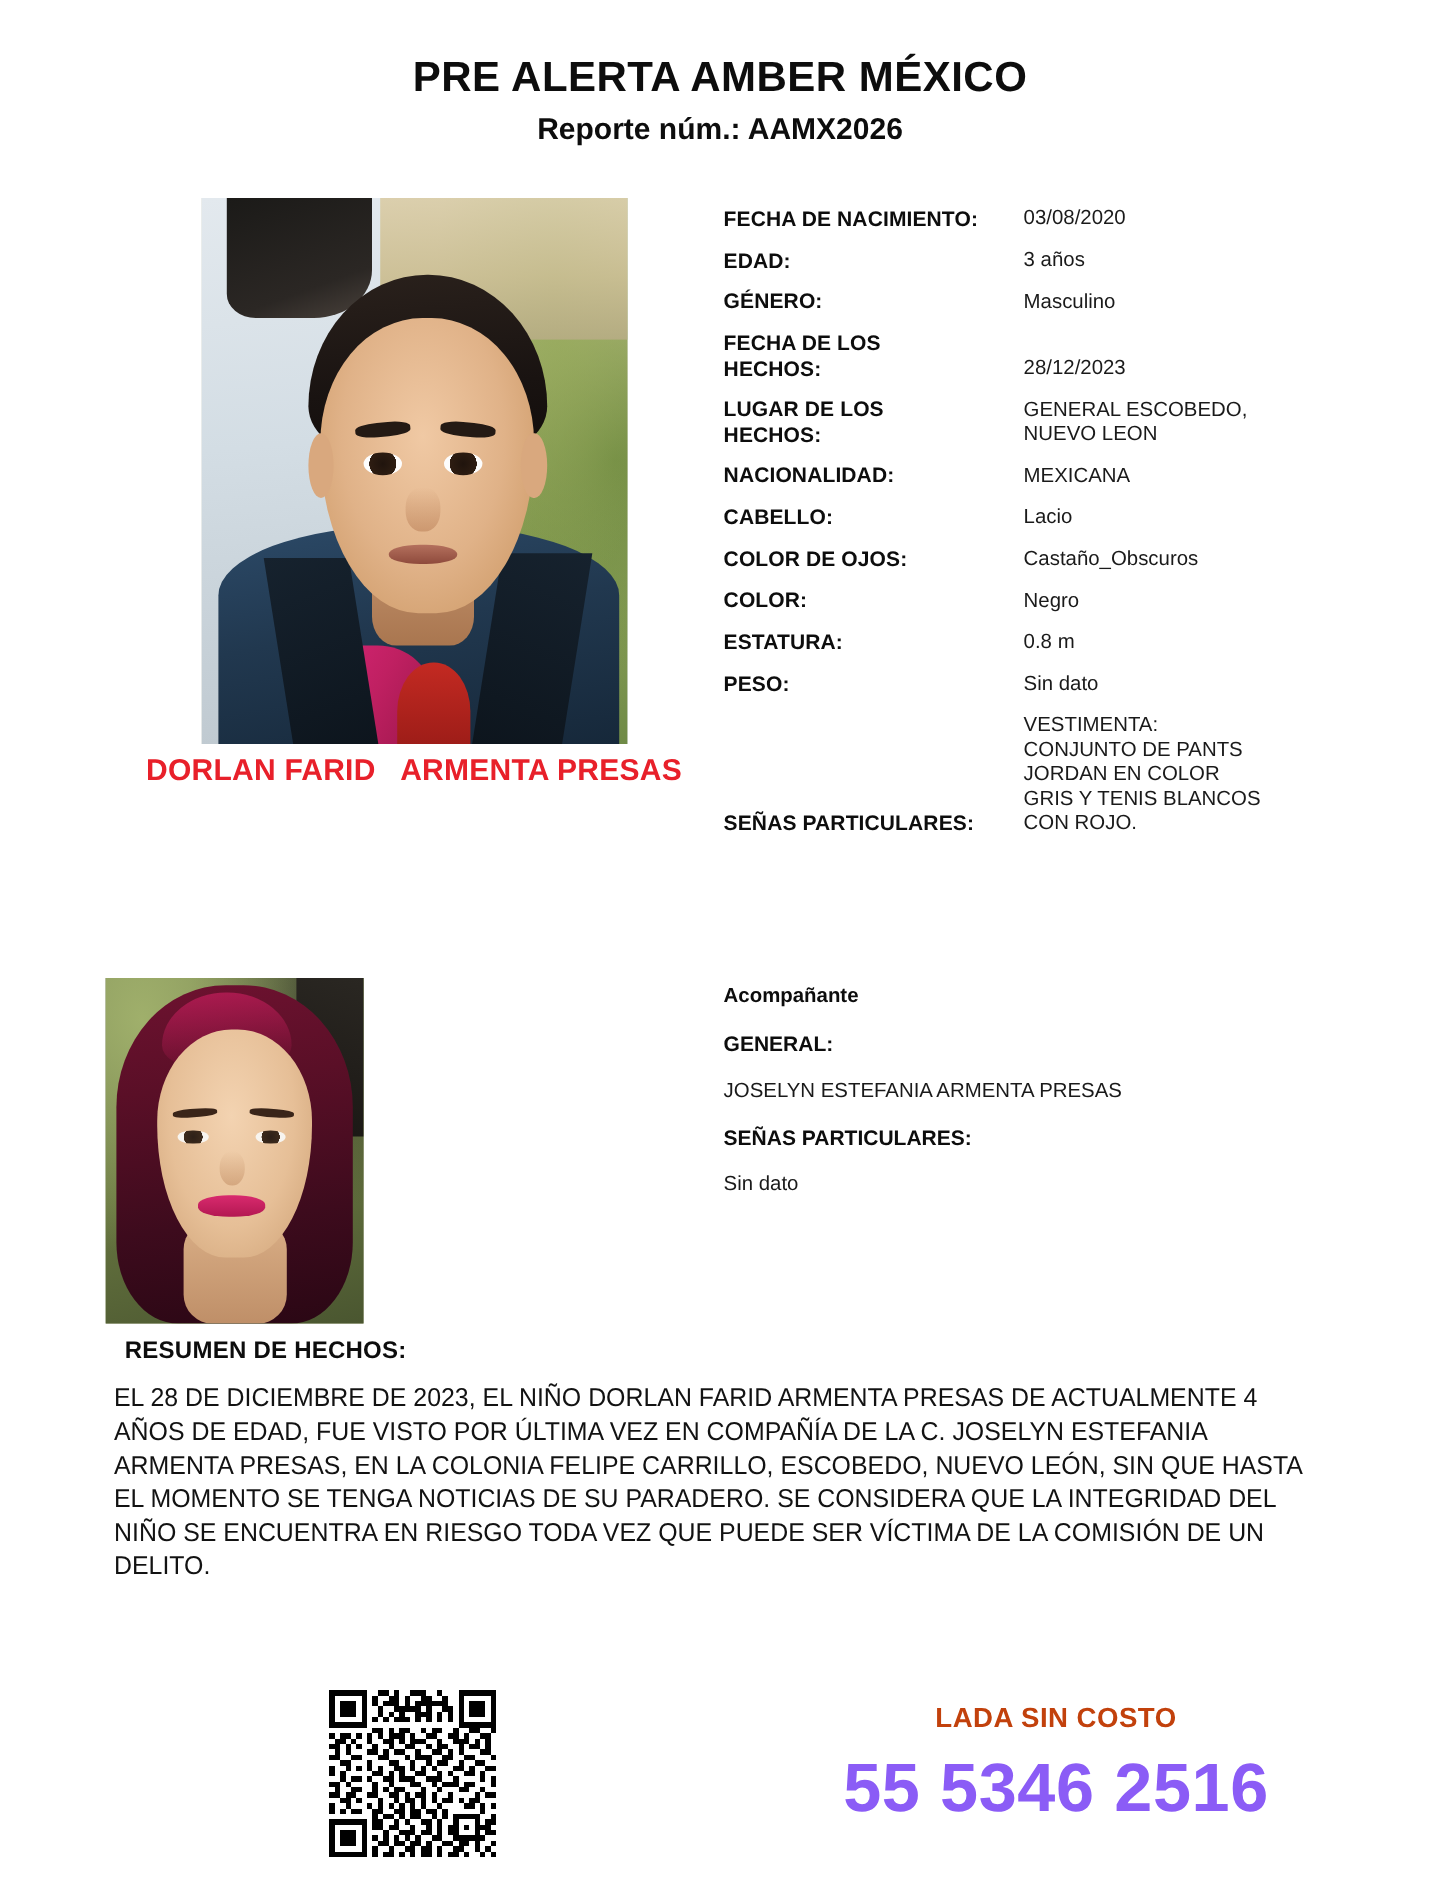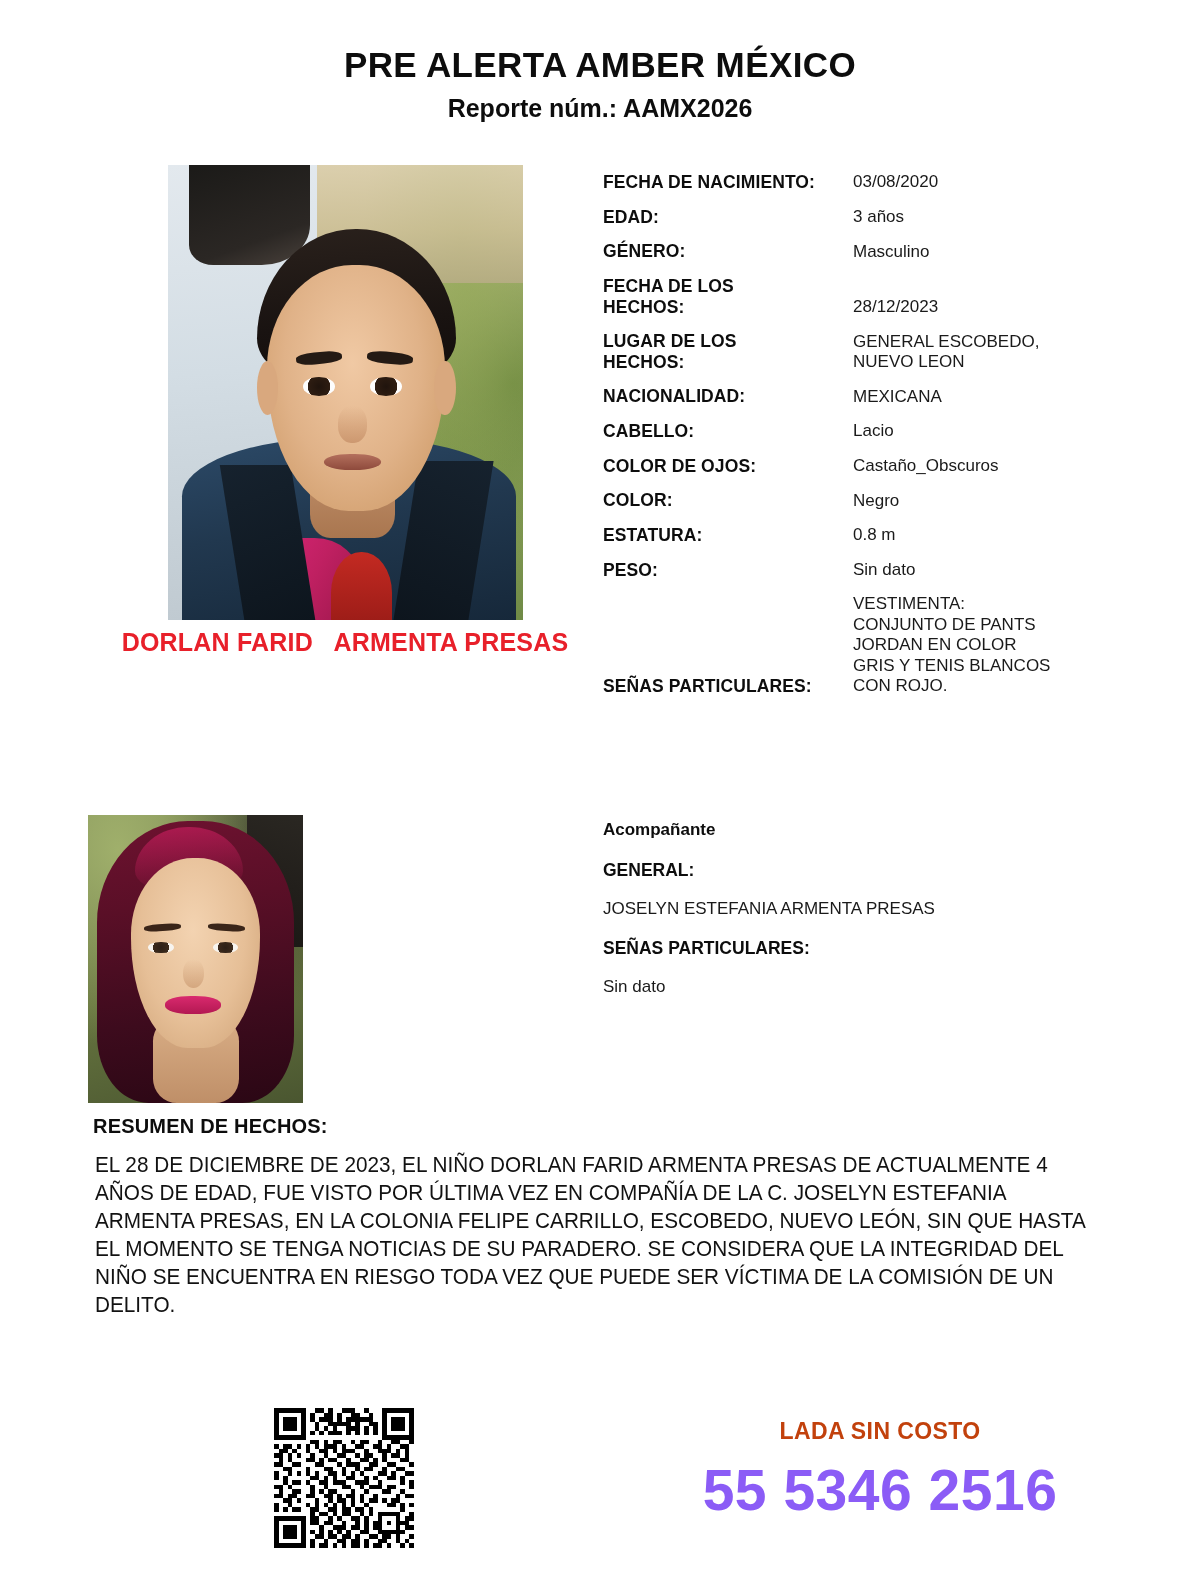--- a/index.html
+++ b/index.html
@@ -266,21 +266,21 @@
   .ci-value {
     font-size: 17px;
     color: #1a1a1a;
     margin-bottom: 19px;
   }
   .ci-value.last { margin-bottom: 0; }
 
   
   .summary-label {
     position: absolute;
-    left: 93px;
+    left: 104px;
     top: 1115px;
     font-size: 20px;
     font-weight: bold;
     color: #0d0d0d;
     letter-spacing: 0.2px;
   }
   .summary-text {
     position: absolute;
     left: 95px;
     top: 1152px;

